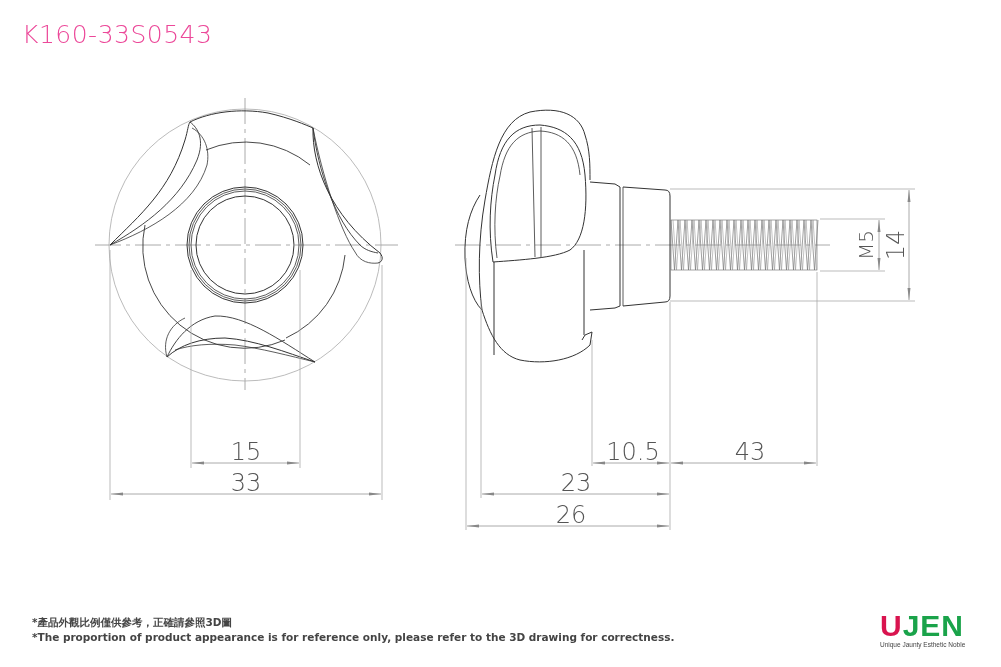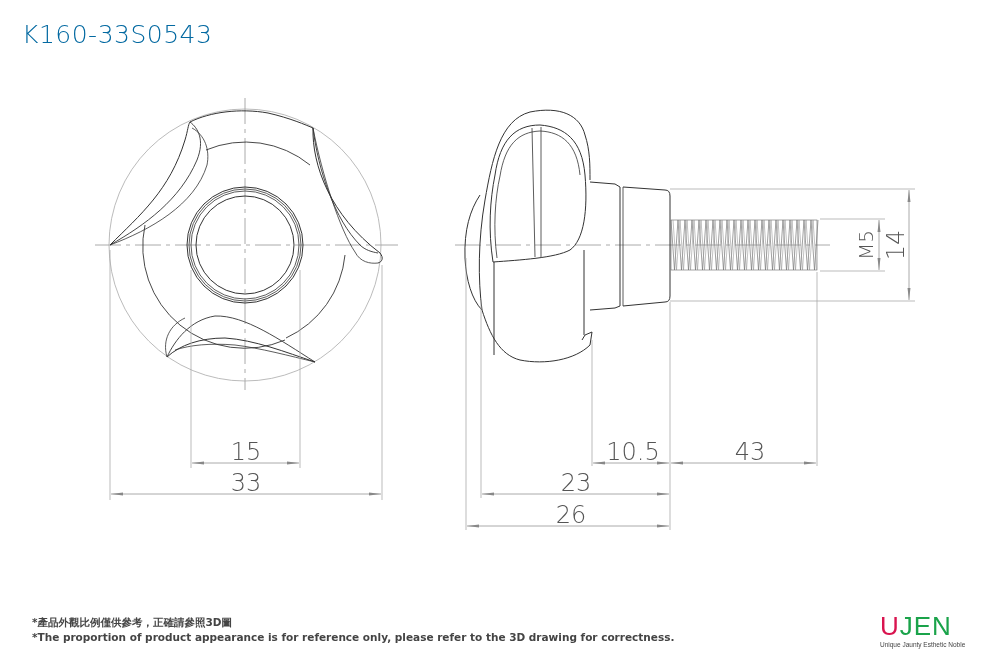--- a/index.html
+++ b/index.html
@@ -1,24 +1,24 @@
 <!DOCTYPE html>
 <html><head>
 <meta charset="utf-8">
 <style>
   html,body{margin:0;padding:0;background:#fff;}
   body{width:1001px;height:667px;position:relative;overflow:hidden;font-family:"DejaVu Sans",sans-serif;}
-  .title{position:absolute;left:22px;top:20px;font-size:25px;color:#0369a1;letter-spacing:0.5px;font-weight:300;font-family:"DejaVu Sans",sans-serif;}
+  .title{position:absolute;left:22px;top:20px;font-size:25px;color:#ec4899;letter-spacing:0.5px;font-weight:300;font-family:"DejaVu Sans",sans-serif;}
   svg.drawing{position:absolute;left:0;top:0;}
   .dim-text{font-family:"DejaVu Sans",sans-serif;font-size:24px;fill:#555;font-weight:300;}
   .note{position:absolute;left:32px;font-size:10.5px;color:#444;white-space:nowrap;font-weight:bold;}
   .note1{top:616px;}
   .note2{top:631px;}
   .logo{position:absolute;left:880px;top:612px;}
-  .logo-main{font-family:"Liberation Sans",sans-serif;font-weight:normal;font-size:26px;line-height:28px;letter-spacing:1px;}
+  .logo-main{font-family:"Liberation Sans",sans-serif;font-weight:bold;font-size:30px;line-height:28px;letter-spacing:1px;}
   .logo-u{color:#d9144f;}
   .logo-jen{color:#1aa34a;}
   .logo-tag{font-family:"Liberation Sans",sans-serif;font-size:6.5px;color:#444;margin-top:1px;white-space:nowrap;}
 </style>
 </head>
 <body>
 
 <div class="title">K160-33S0543</div>
 
 <svg class="drawing" width="1001" height="667" viewBox="0 0 1001 667">

